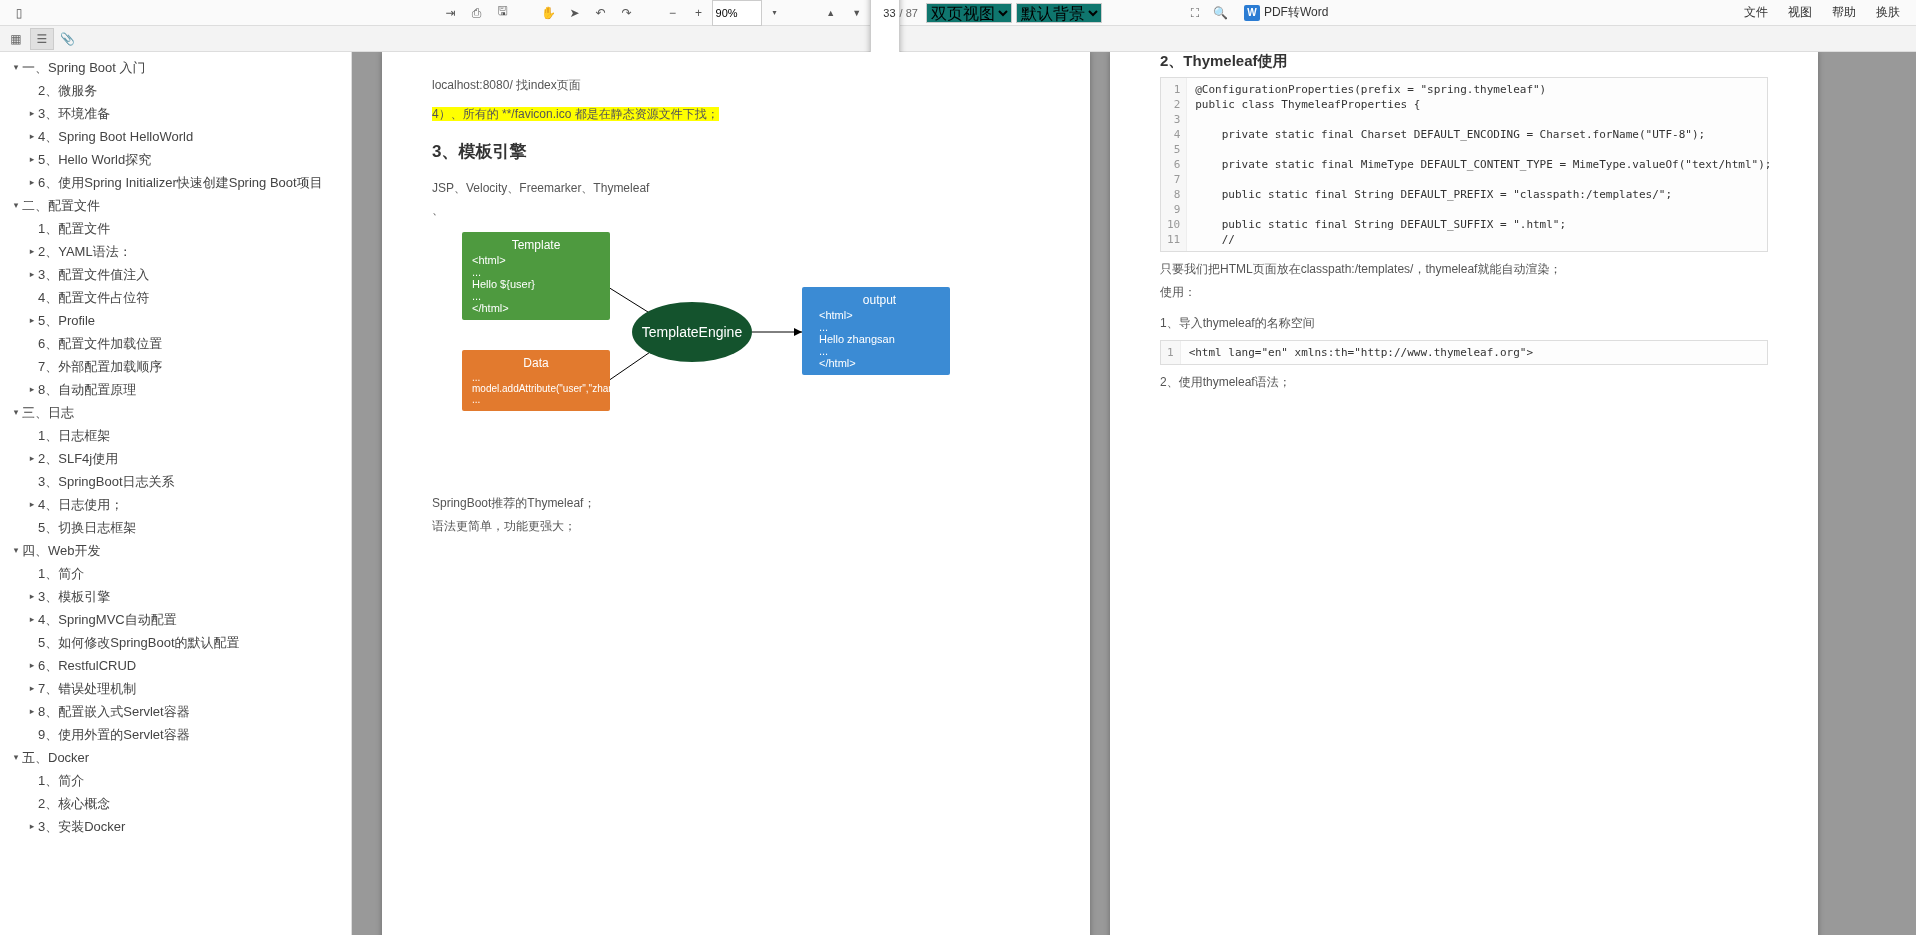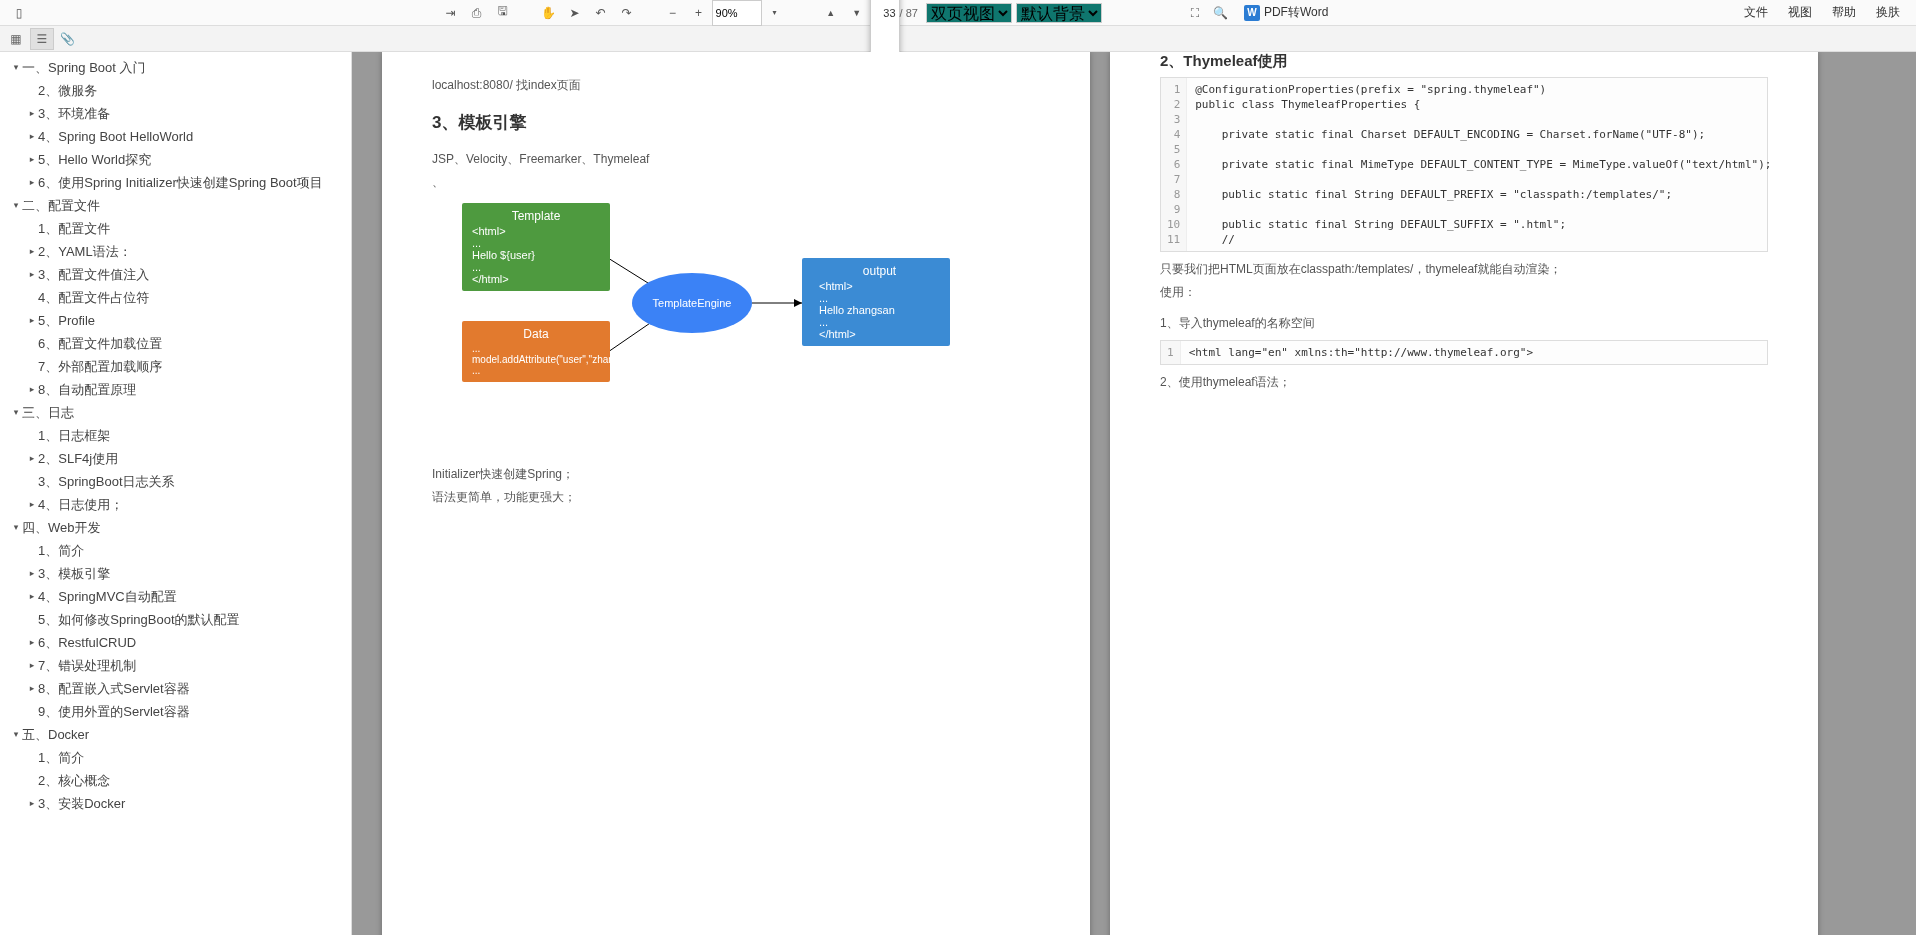--- a/index.html
+++ b/index.html
@@ -30,21 +30,21 @@
 .page { background:#fff; width:708px; min-height:900px; box-shadow:0 0 6px rgba(0,0,0,.3); padding:0 50px 40px 50px; font-size:12px; color:#333; flex-shrink:0; }
 .hl { background:#ff0; }
 h4.sec { font-size:17px; font-weight:bold; margin:14px 0; }
 .smalltxt { font-size:12px; color:#555; line-height:1.9; }
 .diagram { position:relative; height:230px; margin-top:10px; }
 .box { position:absolute; border-radius:2px; color:#fff; padding:6px 10px; font-size:11px; width:148px; }
 .box .btitle { text-align:center; font-size:12px; margin-bottom:2px; }
 .tmpl { background:#4e9a3f; left:30px; top:0; }
 .databox { background:#e27a2e; left:30px; top:118px; }
 .outbox { background:#3b8bd4; left:370px; top:55px;padding-left:17px; }
-.engine { position:absolute; left:200px; top:70px; width:120px; height:60px; background:#3b82f6; border-radius:50%; color:#fff; display:flex; align-items:center; justify-content:center; font-size:11px; }
+.engine { position:absolute; left:200px; top:70px; width:120px; height:60px; background:#14532d; border-radius:50%; color:#fff; display:flex; align-items:center; justify-content:center; font-size:14px; }
 svg.arrows { position:absolute; left:0; top:0; width:100%; height:100%; pointer-events:none; }
 .codeblk { border:1px solid #ddd; background:#fdfdfd; font-family:Consolas,monospace; font-size:11px; display:flex; margin:6px 0; }
 .ln { background:#f7f7f7; border-right:1px solid #eee; color:#999; padding:4px 6px; text-align:right; user-select:none; }
 .ln div { line-height:15px; }
 .code { padding:4px 8px; white-space:pre; line-height:15px; flex:1; }
 .page2 h4.sec2 { font-size:15px; font-weight:bold; color:#333; }
 </style>
 </head>
 <body>
 
@@ -168,20 +168,24 @@
           <span>2、SLF4j使用</span>
         </div>
         <div class="ol-item lvl2">
           <span class="tri"></span>
           <span>3、SpringBoot日志关系</span>
         </div>
         <div class="ol-item lvl2">
           <span class="tri">▸</span>
           <span>4、日志使用；</span>
         </div>
+        <div class="ol-item lvl2">
+          <span class="tri"></span>
+          <span>5、切换日志框架</span>
+        </div>
         <div class="ol-item lvl1">
           <span class="tri">▾</span>
           <span>四、Web开发</span>
         </div>
         <div class="ol-item lvl2">
           <span class="tri"></span>
           <span>1、简介</span>
         </div>
         <div class="ol-item lvl2">
           <span class="tri">▸</span>
@@ -228,20 +232,21 @@
           <span>3、安装Docker</span>
         </div>
       </div>
   </div>
 
   <div class="content">
 
     <div>
     <div class="page">
       <div class="smalltxt" style="padding-top:22px">localhost:8080/ 找index页面</div>
+      <div class="smalltxt" style="margin-top:6px"><span class="hl">4）、所有的 **/favicon.ico 都是在静态资源文件下找；</span></div>
       <h4 class="sec">3、模板引擎</h4>
       <div class="smalltxt">JSP、Velocity、Freemarker、Thymeleaf</div>
       <div class="smalltxt">、</div>
 
       <div class="diagram">
         <svg class="arrows">
               <line x1="160" y1="45" x2="240" y2="95" stroke="#000"></line>
               <line x1="160" y1="160" x2="240" y2="105" stroke="#000"></line>
               <line x1="320" y1="100" x2="370" y2="100" stroke="#000"></line>
               <polygon points="370,100 362,96 362,104" fill="#000"></polygon>
@@ -264,21 +269,21 @@
         <div class="box outbox">
           <div class="btitle">output</div>
           <div style="white-space:pre-line">&lt;html&gt;
 ...
 Hello zhangsan
 ...
 &lt;/html&gt;</div>
         </div>
       </div>
 
-      <div class="smalltxt" style="margin-top:30px">Initializer快速创建Spring；</div>
+      <div class="smalltxt" style="margin-top:30px">SpringBoot推荐的Thymeleaf；</div>
       <div class="smalltxt">语法更简单，功能更强大；</div>
     </div>
 
     </div>
 
     <div>
     <div class="page page2">
       <h4 class="sec2">2、Thymeleaf使用</h4>
       <div class="codeblk">
         <div class="ln" id="ln-c1">

